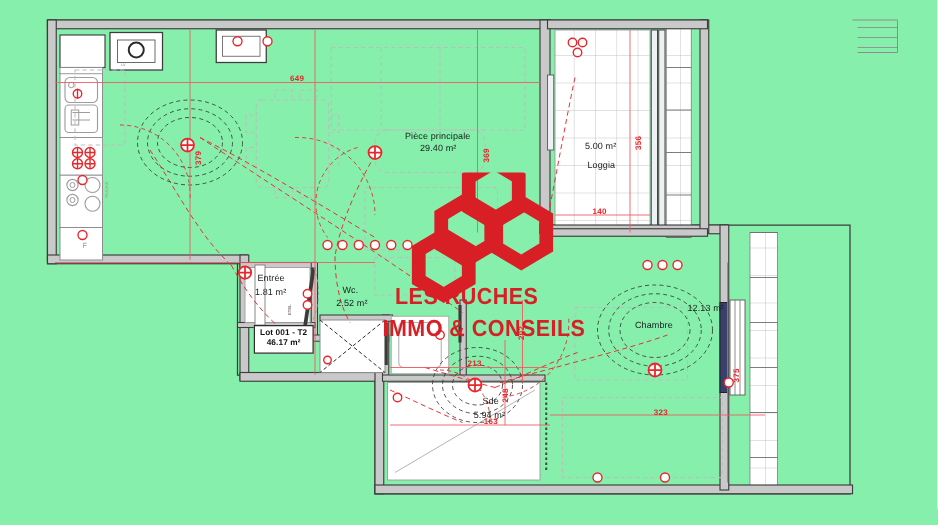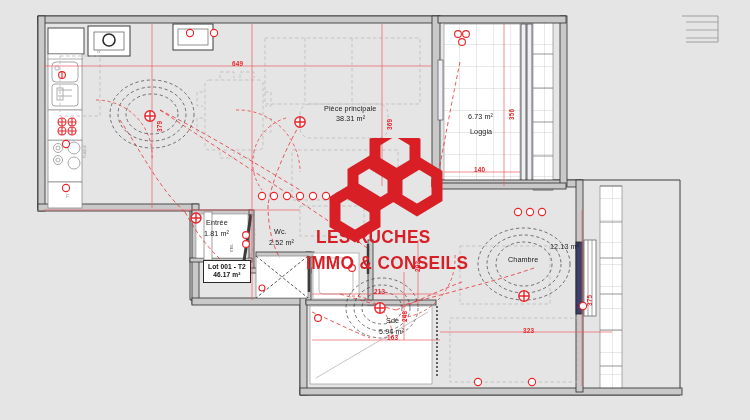--- a/index.html
+++ b/index.html
@@ -1,18 +1,18 @@
 <!DOCTYPE html>
 <html><head>
 <meta charset="utf-8">
 <style>
   html,body{margin:0;padding:0;background:#ffffff;}
   body{width:750px;height:420px;overflow:hidden;
        font-family:"Liberation Sans","DejaVu Sans",sans-serif;}
-  #stage{position:relative;width:750px;height:420px;background:#e5e5e5;}
+  #stage{position:relative;width:750px;height:420px;background:#86efac;}
   #plan{position:absolute;left:0;top:0;}
   .lbl{position:absolute;font-family:"Liberation Sans",sans-serif;
        color:#1a1a1a;white-space:nowrap;pointer-events:none;}
   .room-name{font-size:7.2px;font-weight:400;letter-spacing:.1px;}
   .room-area{font-size:7.2px;font-weight:400;letter-spacing:.1px;}
   .dim{position:absolute;color:#e8262b;font-size:6.4px;font-weight:700;
        font-family:"Liberation Sans",sans-serif;white-space:nowrap;letter-spacing:.2px;}
   .dim.vert{transform-origin:left top;transform:rotate(-90deg);}
   .lotbox{position:absolute;background:#ffffff;border:1px solid #2b2b2b;
           padding:2px 4px 3px 4px;text-align:center;line-height:1.22;}
@@ -284,24 +284,24 @@
       </g>
     </g>
 
     <g>
       <path d="M682 16 H718 V42 H686" fill="none" stroke="#8d8d8d" stroke-width="0.8"></path>
       <path d="M686 22 H718 M686 30 H718 M686 38 H718" stroke="#8d8d8d" stroke-width="0.7"></path>
     </g>
   </svg>
 
   <div class="lbl room-name" style="left:324px;top:104px;">Pièce principale</div>
-  <div class="lbl room-area" style="left:336px;top:114px;">38.31 m²</div>
+  <div class="lbl room-area" style="left:336px;top:114px;">29.40 m²</div>
 
   <div class="lbl room-name" style="left:470px;top:101px;margin-top:26px;">Loggia</div>
-  <div class="lbl room-area" style="left:468px;top:112px;">6.73 m²</div>
+  <div class="lbl room-area" style="left:468px;top:112px;">5.00 m²</div>
 
   <div class="lbl room-name" style="left:206px;top:218px;">Entrée</div>
   <div class="lbl room-area" style="left:204px;top:229px;">1.81 m²</div>
 
   <div class="lbl room-name" style="left:274px;top:227px;">Wc.</div>
   <div class="lbl room-area" style="left:269px;top:238px;">2.52 m²</div>
 
   <div class="lbl room-name" style="left:508px;top:231px;margin-top:24px;">Chambre</div>
   <div class="lbl room-area" style="left:506px;top:242px;padding-left:44px;">12.13 m²</div>
 

